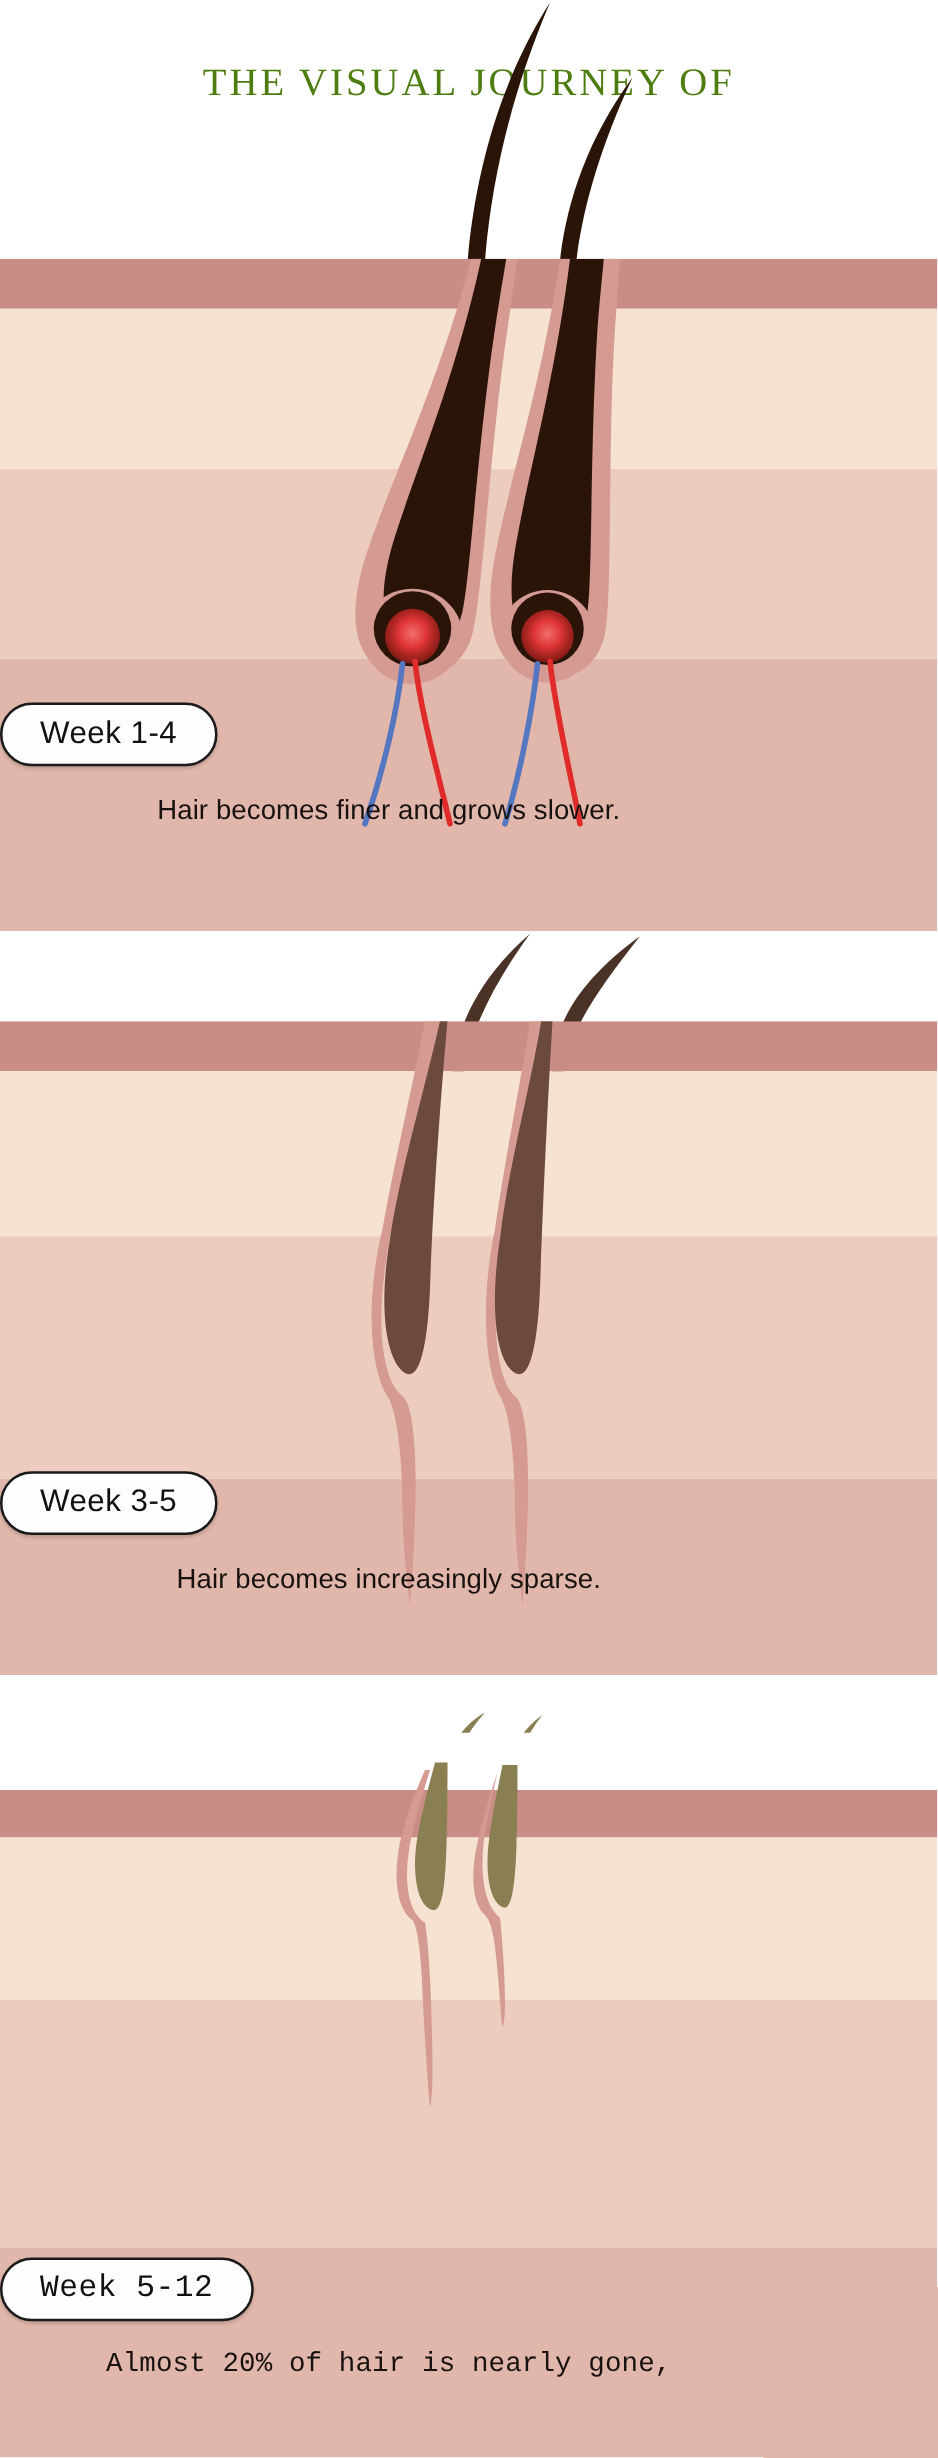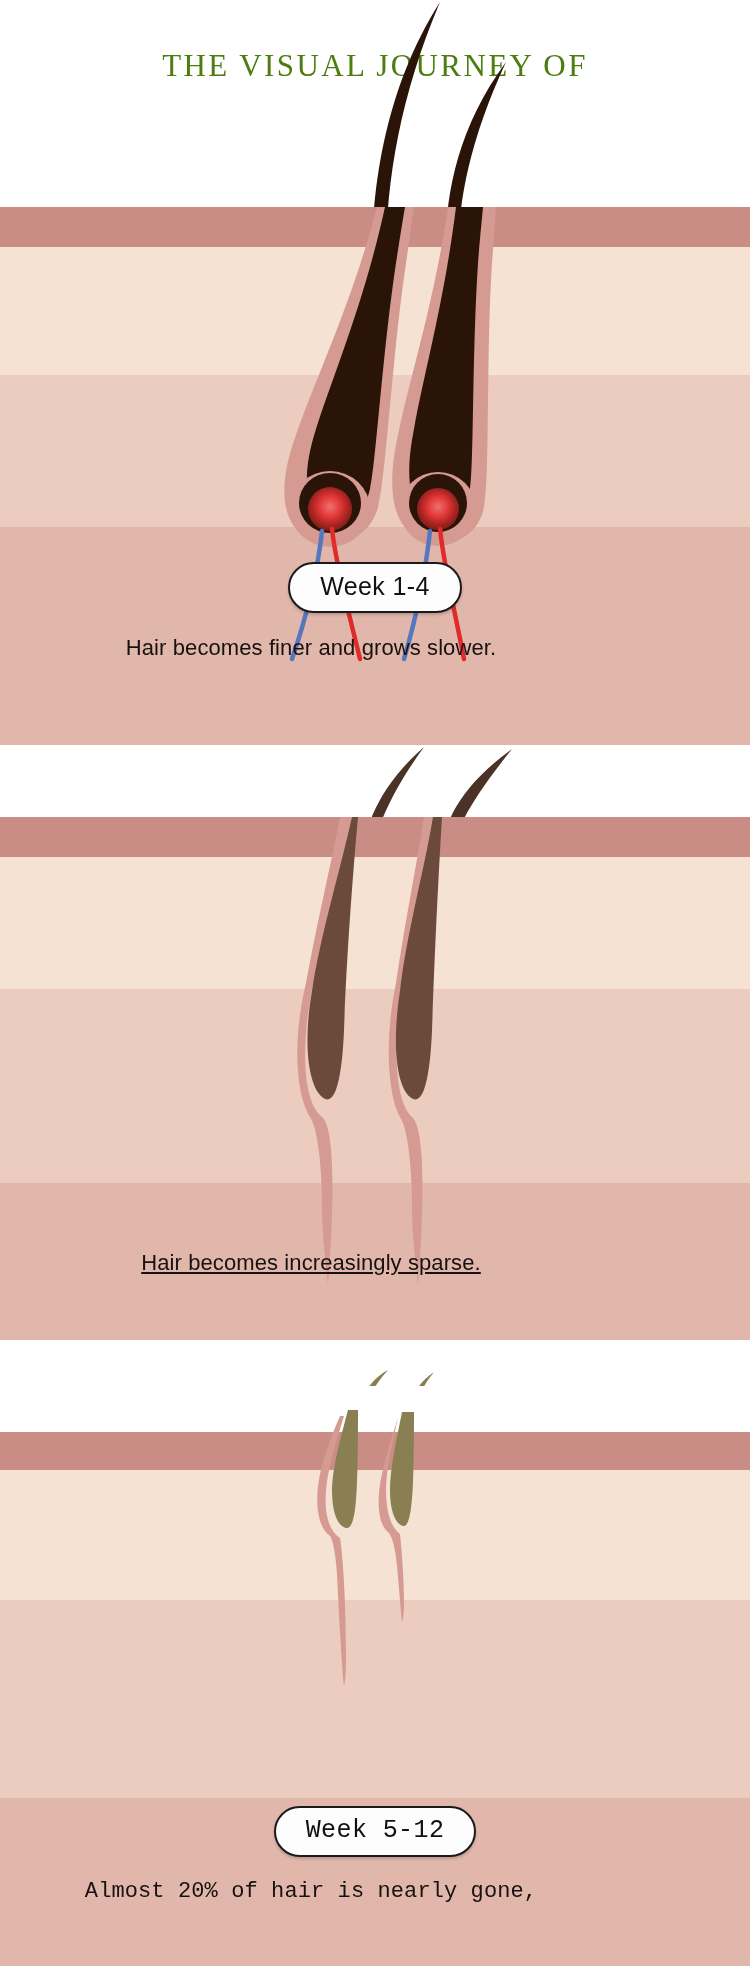--- a/index.html
+++ b/index.html
@@ -33,21 +33,21 @@
   .layer{ position:absolute; left:0; width:750px; }
   .layer-epidermis{ top:0;   height:40px; }
   .layer-cream{     top:40px; height:128px; }
   .layer-mid{       top:168px;height:152px; }
   .layer-deep{      top:320px;bottom:0; }
 
   
   .follicle-svg{ position:absolute; left:0; top:0; width:750px; height:100%; overflow:visible; }
 
   
-  .pill-wrap{ position:absolute; left:0; width:750px; display:flex; justify-content:center; }
+  .pill-wrap{ position:absolute; left:0; width:750px; display:flex; }
   .pill{
     background:#fdfdfd;
     border:2.5px solid #1a1a1a;
     border-radius:26px;
     padding:8px 30px 10px;
     font-size:25px;
     letter-spacing:0.4px;
     color:#111;
     box-shadow:0 2px 3px rgba(0,0,0,.18);
     white-space:nowrap;
@@ -67,21 +67,21 @@
   #panel1 .panel-skin{ position:absolute; top:207px; left:0; height:538px; }
   #panel1 .hair-above{ position:absolute; top:0; left:0; width:750px; height:260px; overflow:visible; }
   #panel1 .pill-wrap{ top:562px; }
   #panel1 .caption{ top:632px; }
 
   
   #panel2{ position:absolute; top:745px; left:0; height:595px; }
   #panel2 .panel-skin{ position:absolute; top:72px; left:0; height:523px; }
   #panel2 .hair-above{ position:absolute; top:0; left:0; width:750px; height:120px; overflow:visible; }
   #panel2 .pill-wrap{ top:432px; }
-  #panel2 .caption{ top:502px;text-decoration:underline; }
+  #panel2 .caption{ top:502px; }
 
   
   #panel3{ position:absolute; top:1340px; left:0; height:626px;font-family:Liberation Mono, monospace; }
   #panel3 .panel-skin{ position:absolute; top:46px; left:0; height:580px; }
   #panel3 .hair-above{ position:absolute; top:0; left:0; width:750px; height:100px; overflow:visible; }
   #panel3 .pill-wrap{ top:466px; }
   #panel3 .caption{ top:536px; }
 
   .hair-above svg{ width:750px; height:100%; overflow:visible; display:block; }
 </style>
@@ -202,20 +202,23 @@
                C412 352 408 312 400 300
                C388 278 384 224 396 166
                C404 110 416 52 424 0 Z" fill="#d59a92"></path>
       <path d="M433 0 C424 54 406 120 400 174
                C392 226 396 268 410 280
                C424 292 430 258 432 214
                C434 152 438 66 442 0 Z" fill="#6b4a3c"></path>
     </svg>
   </div>
 
+  <div class="pill-wrap">
+    <div class="pill">Week 3-5</div>
+  </div>
   <div class="caption">
     <div>Hair becomes increasingly sparse.</div>
   </div>
 </section>
 
 <section class="panel" id="panel3">
 
   <div class="hair-above">
     <svg viewBox="0 0 750 100" preserveAspectRatio="none">
       <path d="M352 98 C352 76 362 44 388 30 C368 52 360 76 358 98 Z" fill="#8a7f52"></path>

